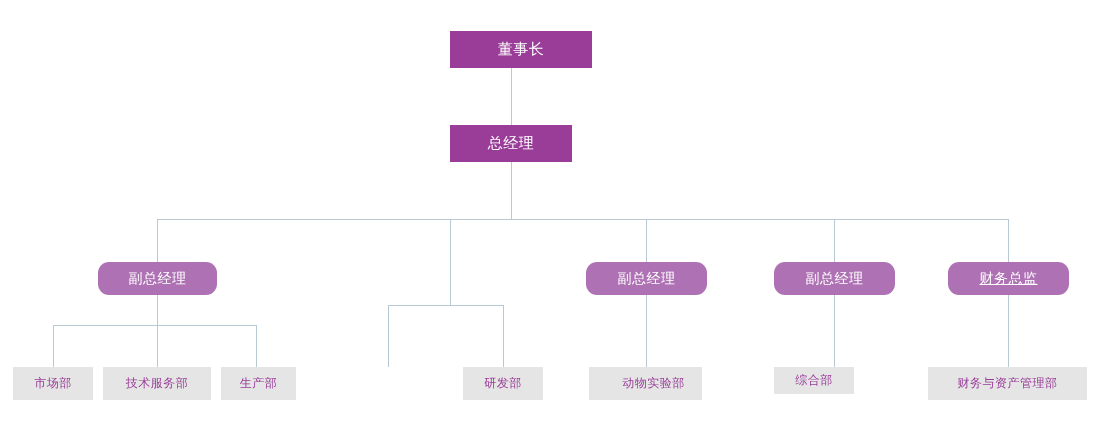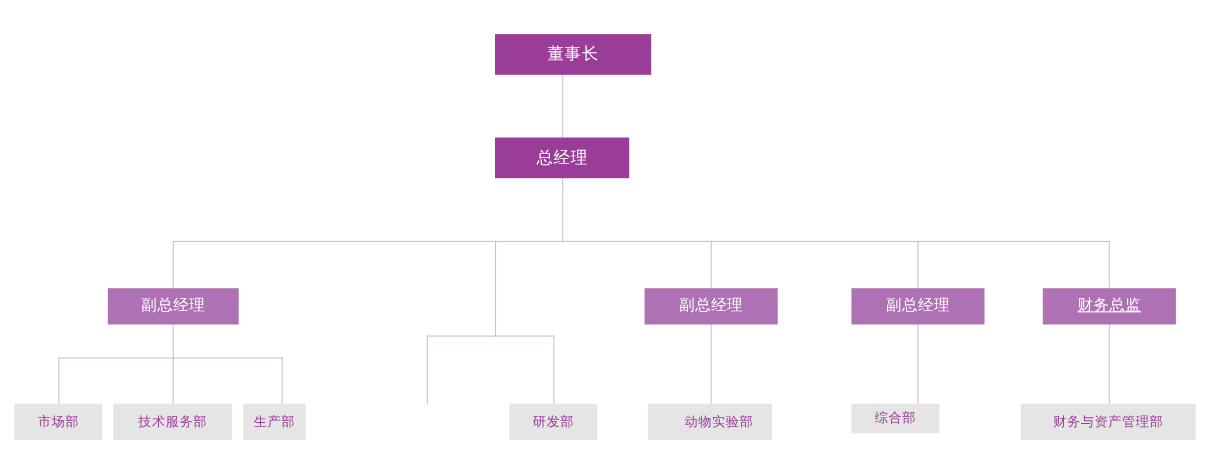--- a/index.html
+++ b/index.html
@@ -28,20 +28,21 @@
   }
   .lvl0 {
     background: #993d98;
     color: #ffffff;
     font-size: 15px;
   }
   .lvl1 {
     background: #ae72b4;
     color: #ffffff;
     font-size: 14px;
+    border-radius: 11px;
   }
   .lvl2 {
     background: #e5e5e5;
     color: #993d98;
     font-size: 12px;
   }
   .line {
     position: absolute;
     background: #b9c9d3;
   }
@@ -90,21 +91,21 @@
   <div class="node lvl1" style="left:586px; top:262px; width:121px; height:33px;">副总经理</div>
 
   <div class="node lvl1" style="left:774px; top:262px; width:121px; height:33px;">副总经理</div>
 
   <div class="node lvl1" style="left:948px; top:262px; width:121px; height:33px;text-decoration:underline;">财务总监</div>
 
   <div class="node lvl2" style="left:13px; top:367px; width:80px; height:33px;">市场部</div>
 
   <div class="node lvl2" style="left:103px; top:367px; width:108px; height:33px;">技术服务部</div>
 
-  <div class="node lvl2" style="left:221px; top:367px; width:57px; height:33px;">生产部</div>
+  <div class="node lvl2" style="left:221px; top:367px; width:75px; height:33px;">生产部</div>
 
 
   <div class="node lvl2" style="left:463px; top:367px; width:80px; height:33px;">研发部</div>
 
   <div class="node lvl2" style="left:589px; top:367px; width:113px; height:33px;padding-left:16px;">动物实验部</div>
 
   <div class="node lvl2" style="left:774px; top:367px; width:80px; height:27px;">综合部</div>
 
   <div class="node lvl2" style="left:928px; top:367px; width:159px; height:33px;">财务与资产管理部</div>
 

